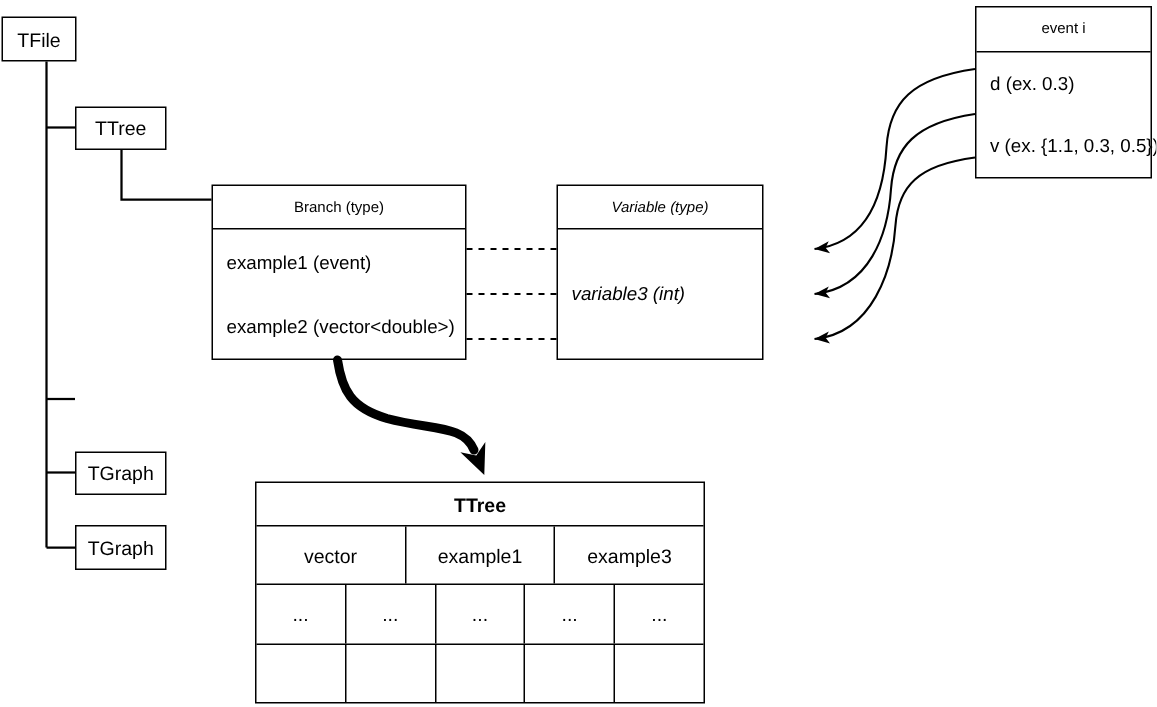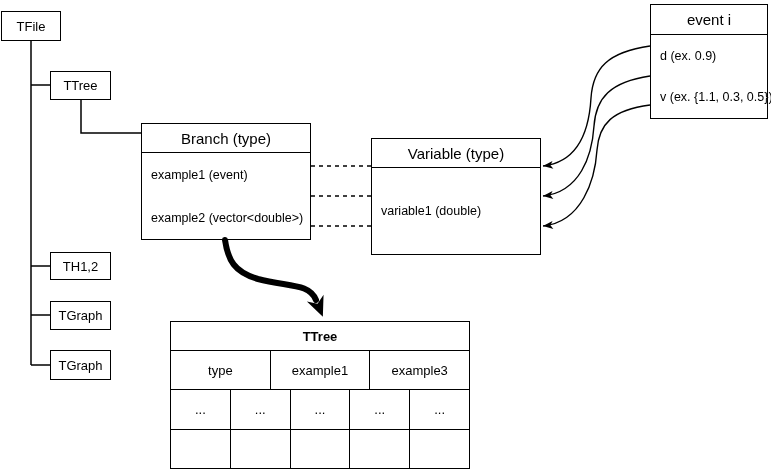--- a/index.html
+++ b/index.html
@@ -25,21 +25,21 @@
     font-size: 13px;
     white-space: nowrap;
   }
   .record { display: flex; flex-direction: column; }
   .record-hdr {
     flex: 0 0 auto;
     display: flex;
     align-items: center;
     justify-content: center;
     border-bottom: 1.5px solid #000000;
-    font-size: 15px;
+    font-size: 10px;
     white-space: nowrap;
   }
   .record-rows { flex: 1 1 auto; display: flex; flex-direction: column; }
   .record-row {
     flex: 1 1 0;
     display: flex;
     align-items: center;
     padding-left: 9px;
     font-size: 12.5px;
     white-space: nowrap;
@@ -71,57 +71,56 @@
     left: 0; top: 0;
     width: 771px; height: 471px;
     pointer-events: none;
   }
 </style>
 </head>
 <body>
 
 <div class="canvas">
 
-  <div class="box label-box" style="left:1px; top:11px; width:60px; height:30px;">TFile</div>
+  <div class="box label-box" style="left:1px; top:11px; width:50px; height:30px;">TFile</div>
 
   <div class="box label-box" style="left:50px; top:71px; width:61px; height:29px;">TTree</div>
 
-  <div class="box label-box" style="left:50px; top:252px; width:61px; height:28px;">TH1,2</div>
 
   <div class="box label-box" style="left:50px; top:301px; width:61px; height:29px;">TGraph</div>
 
   <div class="box label-box" style="left:50px; top:350px; width:61px; height:30px;">TGraph</div>
 
   <div class="box record" style="left:141px; top:123px; width:170px; height:117px;">
     <div class="record-hdr" style="height:28px;">Branch (type)</div>
     <div class="record-rows">
       <div class="record-row">example1 (event)</div>
       <div class="record-row">example2 (vector&lt;double&gt;)</div>
     </div>
   </div>
 
-  <div class="box record" style="left:371px; top:138px; width:170px; height:117px;">
+  <div class="box record" style="left:371px; top:123px; width:138px; height:117px;font-style:italic;">
     <div class="record-hdr" style="height:28px;">Variable (type)</div>
     <div class="record-rows">
-      <div class="record-row">variable1 (double)</div>
+      <div class="record-row">variable3 (int)</div>
     </div>
   </div>
 
   <div class="box record" style="left:650px; top:4px; width:118px; height:115px;">
     <div class="record-hdr" style="height:29px;">event i</div>
     <div class="record-rows">
-      <div class="record-row">d (ex. 0.9)</div>
+      <div class="record-row">d (ex. 0.3)</div>
       <div class="record-row">v (ex. {1.1, 0.3, 0.5})</div>
     </div>
   </div>
 
   <div class="box tbl" style="left:170px; top:321px; width:300px; height:148px;">
     <div class="tbl-title">TTree</div>
     <div class="tbl-row">
-      <div class="tbl-cell">type</div>
+      <div class="tbl-cell">vector</div>
       <div class="tbl-cell">example1</div>
       <div class="tbl-cell">example3</div>
     </div>
     <div class="tbl-row">
       <div class="tbl-cell">...</div>
       <div class="tbl-cell">...</div>
       <div class="tbl-cell">...</div>
       <div class="tbl-cell">...</div>
       <div class="tbl-cell">...</div>
     </div>

